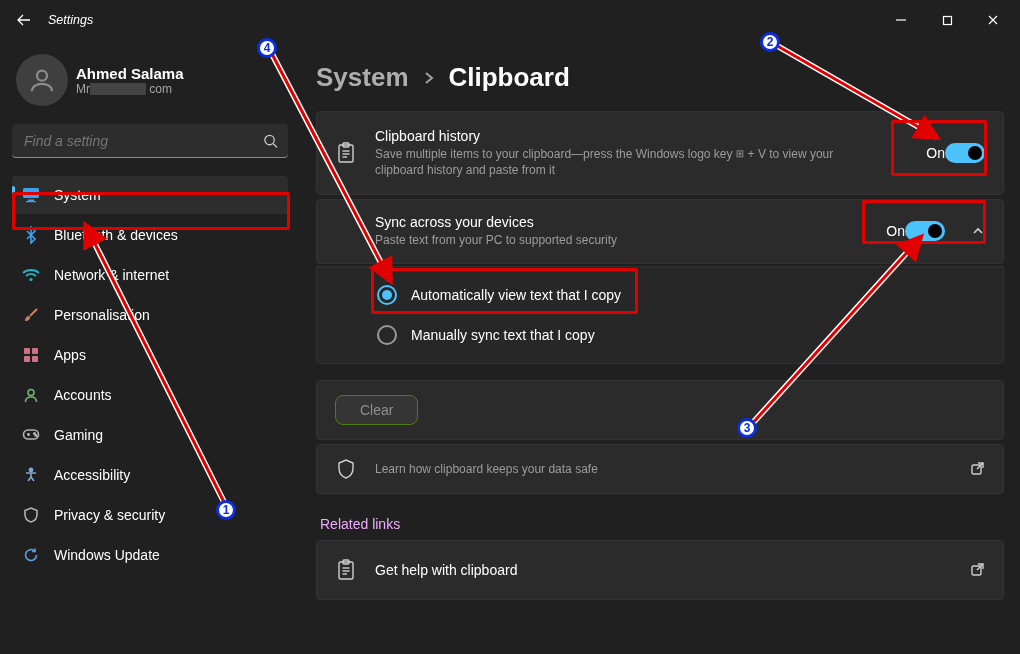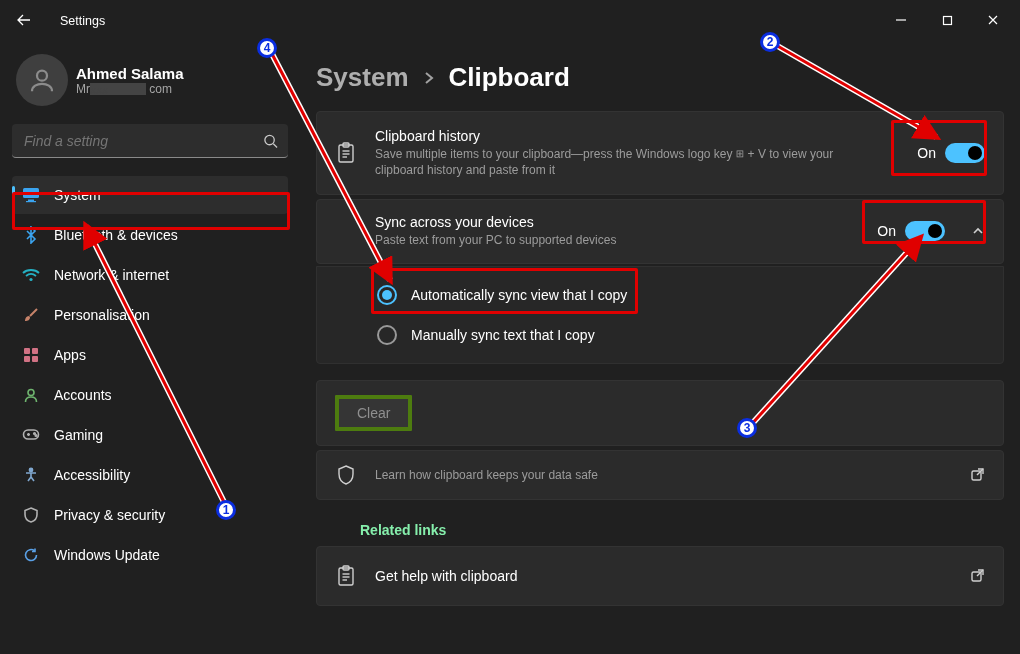--- a/index.html
+++ b/index.html
@@ -13,23 +13,24 @@
   }
   
   .titlebar {
     display: flex;
     align-items: center;
     height: 40px;
     padding: 0 4px;
   }
   .titlebar .left {
     display: flex;
-    align-items: flex-end;
-    gap: 28px;
+    align-items: center;
+    gap: 16px;
     padding-left: 12px;
+    font-style: italic;
   }
   .titlebar .title {
     font-size: 12.5px;
     color: #ffffff;
   }
   .titlebar .spacer { flex: 1; }
   .win-controls { display: flex; }
   .win-btn {
     width: 46px; height: 36px;
     display: flex; align-items: center; justify-content: center;
@@ -131,21 +132,21 @@
     gap: 18px;
   }
   .card .card-icon { width: 22px; display:flex; justify-content:center; color:#cfcfcf; }
   .card .card-body { flex: 1; }
   .card .card-title { font-size: 14px; color: #ffffff; }
   .card .card-desc { font-size: 12px; color: #9c9c9c; margin-top: 2px; max-width: 470px; line-height: 1.35; }
   .card .card-desc .winkey {
     display:inline-block; font-size:10px; vertical-align:middle;
     transform: translateY(-1px);
   }
-  .toggle-wrap { display:flex; align-items:center; gap:9px; }
+  .toggle-wrap { display:flex; align-items:center; gap:0; }
   .toggle-state { font-size: 14px; color: #ffffff; }
   .toggle {
     width: 40px; height: 20px; border-radius: 10px;
     background: #4cc2ff; position: relative;
   }
   .toggle::after {
     content:""; position:absolute; right:3px; top:3px;
     width:14px; height:14px; border-radius:50%; background:#000;
   }
   .chevron { color:#cfcfcf; margin-left:8px; }
@@ -165,29 +166,29 @@
   }
   .radio.checked { border-color:#4cc2ff; }
   .radio.checked::after {
     content:""; position:absolute; left:3px; top:3px; right:3px; bottom:3px;
     border-radius:50%; background:#4cc2ff;
   }
   .radio-label { font-size: 14px; color:#fff; }
 
   .clear-card .clear-btn {
     background: #353535; color:#8f8f8f;
-    border: 4px solid #4d7c0f; border-radius:1px;
-    padding: 6px 18px; font-size: 14px;
+    border: 1px solid #4d7c0f; border-radius:8px;
+    padding: 6px 24px; font-size: 14px;
   }
 
   .open-icon { color:#cfcfcf; }
 
   .section-head {
-    font-size: 14px; font-weight:700;
-    color:#86efac; padding: 22px 4px 8px 4px; margin-left: 40px;
+    font-size: 14px; font-weight:400;
+    color:#f0abfc; padding: 22px 4px 8px 4px;
   }
 
   
   .anno {
     position: absolute; inset: 0;
     pointer-events: none;
     z-index: 99;
   }
   .bubble {
     position:absolute; width:20px; height:20px; border-radius:50%;
@@ -394,37 +395,37 @@
     <div style="height:4px"></div>
 
     <div class="cards">
 
       <div class="card">
         <span class="card-icon" style="visibility:hidden;">
           <svg width="20" height="20"></svg>
         </span>
         <div class="card-body">
           <div class="card-title">Sync across your devices</div>
-          <div class="card-desc">Paste text from your PC to supported devices</div>
+          <div class="card-desc">Paste text from your PC to supported security</div>
         </div>
         <div class="toggle-wrap">
           <span class="toggle-state">On</span>
           <div class="toggle"></div>
         </div>
         <span class="chevron">
           <svg width="14" height="14" viewBox="0 0 14 14" fill="none" stroke="#cfcfcf" stroke-width="1.6">
               <path d="M3 9 L7 5 L11 9"></path>
             </svg>
         </span>
       </div>
 
       <div class="sync-panel">
         <div class="radio-row">
           <div class="radio checked"></div>
-          <div class="radio-label">Automatically sync view that I copy</div>
+          <div class="radio-label">Automatically view text that I copy</div>
         </div>
         <div class="radio-row">
           <div class="radio"></div>
           <div class="radio-label">Manually sync text that I copy</div>
         </div>
       </div>
     </div>
 
     <div style="height:16px"></div>
 

